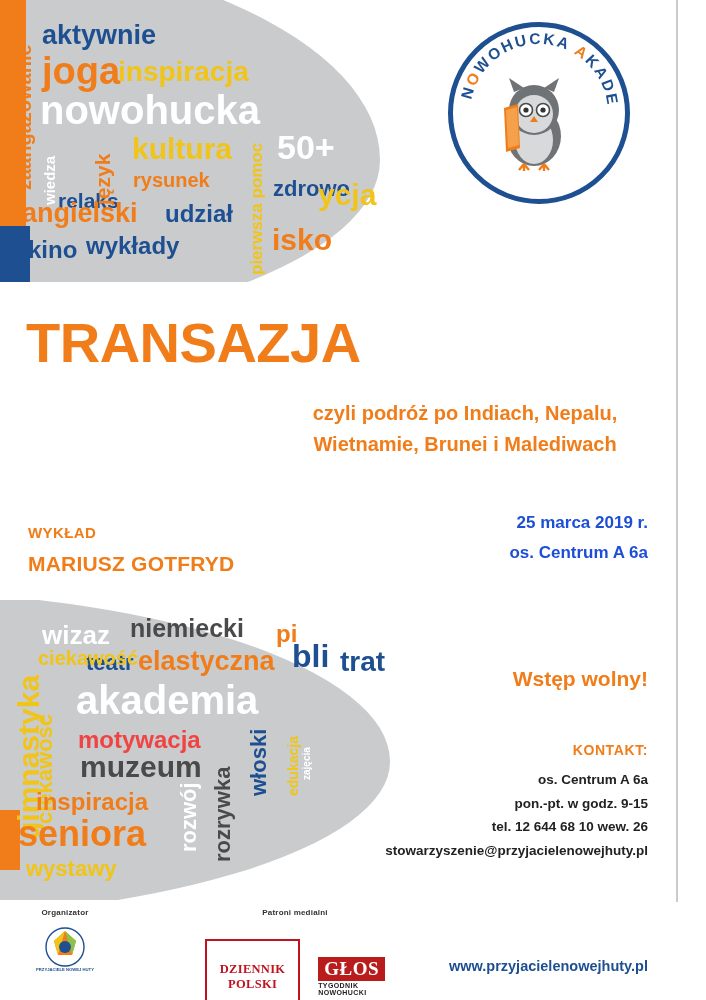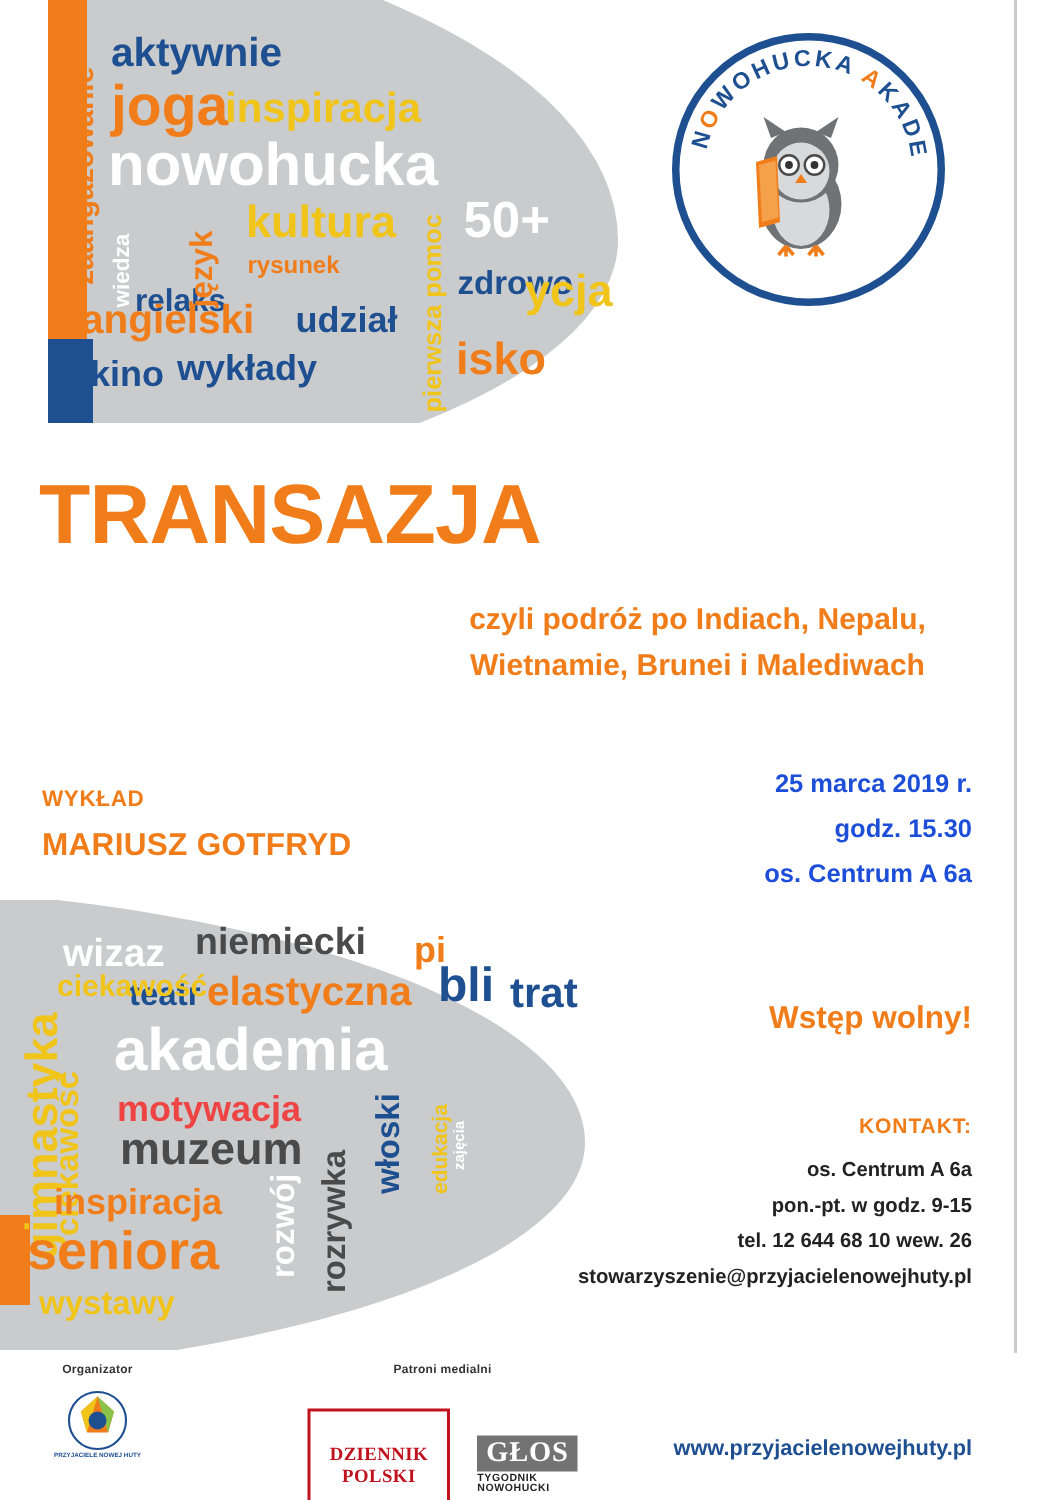--- a/index.html
+++ b/index.html
@@ -8,21 +8,20 @@
     background:#ffffff;
     font-family:"Liberation Sans", sans-serif;
     overflow:hidden;
     position:relative;
   }
 
   
   .cloud-top {
     position:absolute; left:0; top:0; width:390px; height:282px;
     overflow:hidden;
-    margin-left:32px;
   }
   .cloud-top .grayblob {
     position:absolute; left:-120px; top:-60px; width:500px; height:400px;
     background:#c9cbcd;
     border-radius:0 100% 100% 0 / 0 55% 45% 0;
   }
   .cloud-top .orangebar {
     position:absolute; left:0; top:0; width:26px; height:282px;
     background:#f07d19;
   }
@@ -129,21 +128,21 @@
     font-size:8px; color:#333; font-weight:bold; letter-spacing:0.2px;
   }
   .dziennik {
     border:2px solid #c1121f; color:#c1121f;
     font-family:"Liberation Serif", serif;
     font-weight:bold; font-size:12.5px;
     padding:21px 6px; display:inline-block; letter-spacing:0.3px;
   }
   .glos-box { display:inline-block; text-align:left; }
   .glos-top {
-    background:#737373; color:#fff; font-weight:bold; font-size:19px;
+    background:#b91c1c; color:#fff; font-weight:bold; font-size:19px;
     font-family:"Liberation Serif", serif;
     padding:1px 6px 2px 6px; letter-spacing:0.5px;
   }
   .glos-sub { font-size:7px; color:#222; font-weight:bold; letter-spacing:0.4px; margin-top:2px;}
   .ok-logo {
     width:34px; height:34px; border-radius:50%;
     background:#1d4f91; color:#fff;
     font-size:22px; font-weight:bold;
     display:flex; align-items:center; justify-content:center;
     margin:0 auto;
@@ -162,21 +161,21 @@
   <div id="cloud-top-words">
       <div class="w" style="left: 42px; top: 22px; font-size: 27px; color: rgb(29, 79, 145);">aktywnie</div>
       <div class="w" style="left: 42px; top: 52px; font-size: 38px; color: rgb(240, 125, 25);">joga</div>
       <div class="w" style="left: 118px; top: 58px; font-size: 28px; color: rgb(240, 196, 25);">inspiracja</div>
       <div class="w" style="left: 40px; top: 90px; font-size: 40px; color: rgb(255, 255, 255);">nowohucka</div>
       <div class="w rot" style="left: 14px; top: 190px; font-size: 20px; color: rgb(240, 125, 25); transform: rotate(-90deg);">zaangażowanie</div>
       <div class="w rot" style="left: 42px; top: 205px; font-size: 15px; color: rgb(255, 255, 255); transform: rotate(-90deg);">wiedza</div>
       <div class="w" style="left: 58px; top: 190px; font-size: 21px; color: rgb(29, 79, 145);">relaks</div>
       <div class="w rot" style="left: 92px; top: 205px; font-size: 21px; color: rgb(240, 125, 25); transform: rotate(-90deg);">język</div>
       <div class="w" style="left: 132px; top: 134px; font-size: 30px; color: rgb(240, 196, 25);">kultura</div>
-      <div class="w" style="left: 133px; top: 170px; font-size: 16px; color: rgb(240, 125, 25);">rysunek</div>
+      <div class="w" style="left: 133px; top: 170px; font-size: 20px; color: rgb(240, 125, 25);">rysunek</div>
       <div class="w" style="left: 277px; top: 130px; font-size: 34px; color: rgb(255, 255, 255);">50+</div>
       <div class="w" style="left: 273px; top: 178px; font-size: 22px; color: rgb(29, 79, 145);">zdrowo</div>
       <div class="w" style="left: 22px; top: 200px; font-size: 27px; color: rgb(240, 125, 25);">angielski</div>
       <div class="w" style="left: 165px; top: 202px; font-size: 24px; color: rgb(29, 79, 145);">udział</div>
       <div class="w rot" style="left: 248px; top: 275px; font-size: 17px; color: rgb(240, 196, 25); transform: rotate(-90deg);">pierwsza pomoc</div>
       <div class="w" style="left: 28px; top: 238px; font-size: 24px; color: rgb(29, 79, 145);">kino</div>
       <div class="w" style="left: 86px; top: 234px; font-size: 24px; color: rgb(29, 79, 145);">wykłady</div>
       <div class="w" style="left: 272px; top: 225px; font-size: 30px; color: rgb(240, 125, 25);">isko</div>
       <div class="w" style="left: 318px; top: 180px; font-size: 30px; color: rgb(240, 196, 25);">ycja</div>
       <div class="w rot" style="left: 6px; top: 272px; font-size: 22px; color: rgb(29, 79, 145); transform: rotate(-90deg);">na</div>
@@ -228,21 +227,20 @@
 <div class="subtitle">
   <div>czyli podróż po Indiach, Nepalu,</div>
   <div>Wietnamie, Brunei i Malediwach</div>
 </div>
 
 <div class="lecture-label">WYKŁAD</div>
 <div class="lecturer">MARIUSZ GOTFRYD</div>
 
 <div class="when">
   <div>25 marca 2019 r.</div>
-  <div>godz. 15.30</div>
   <div>os. Centrum A 6a</div>
 </div>
 
 <div class="free">Wstęp wolny!</div>
 
 <div class="contact-h">KONTAKT:</div>
 <div class="contact-b">
   <div>os. Centrum A 6a</div>
   <div>pon.-pt. w godz. 9-15</div>
   <div>tel. 12 644 68 10 wew. 26</div>

